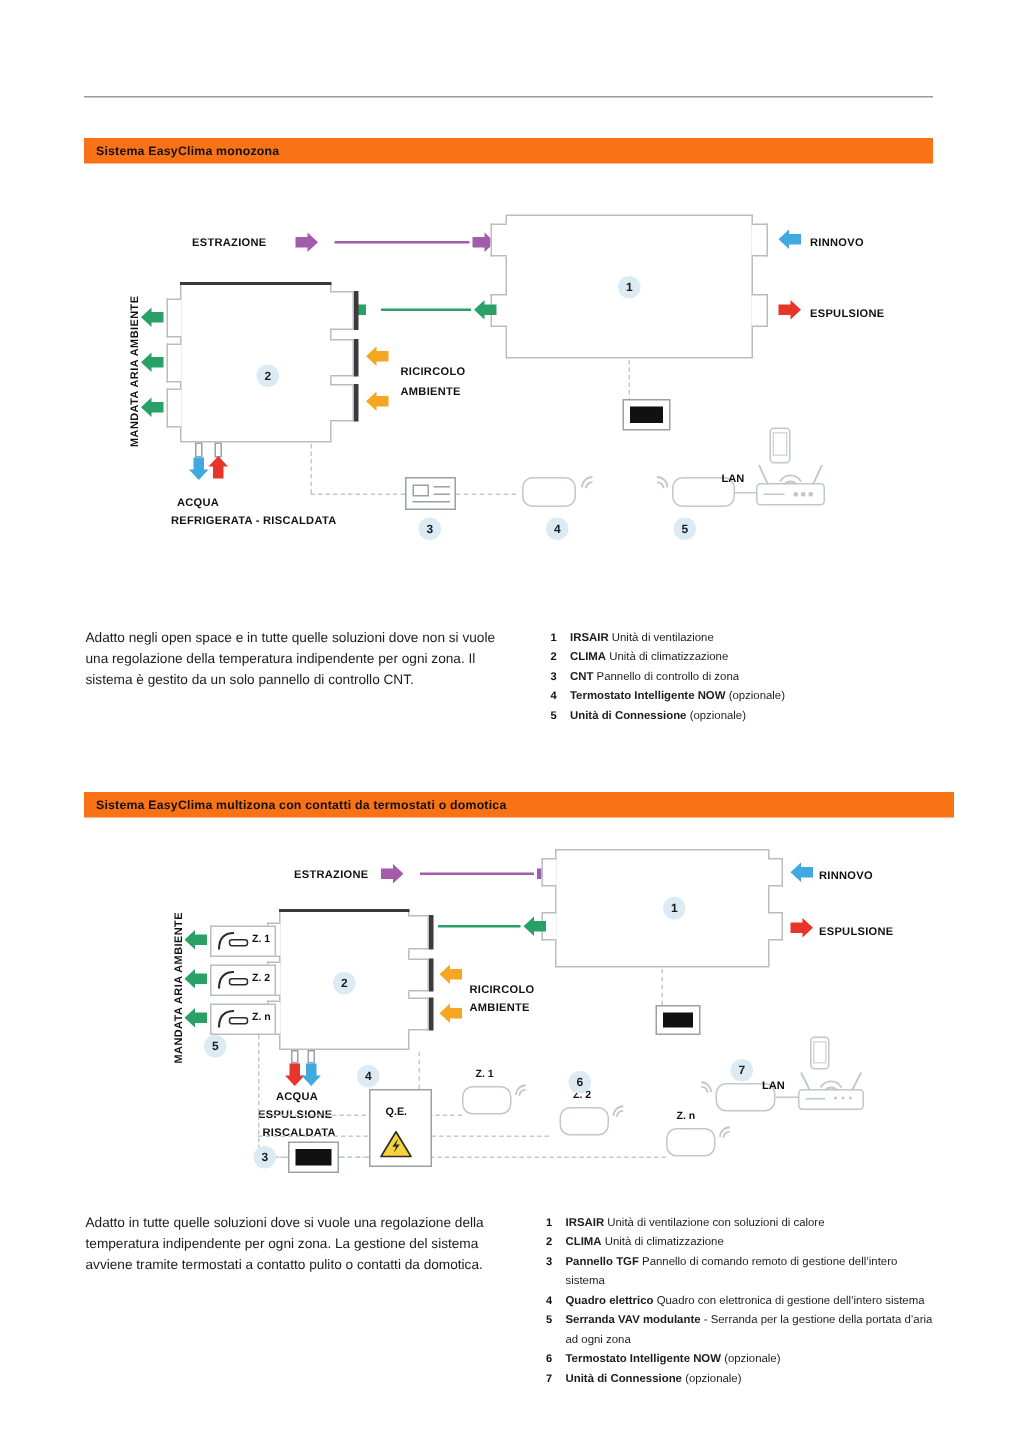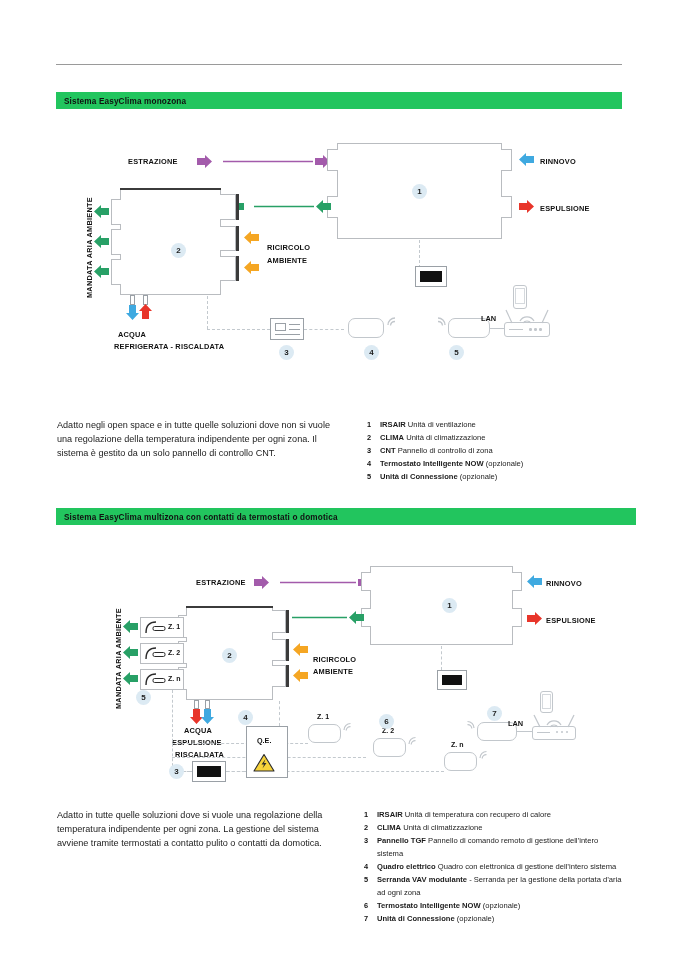--- a/index.html
+++ b/index.html
@@ -8,21 +8,21 @@
     font-family:"Liberation Sans","DejaVu Sans",sans-serif;
     color:#1a1a1a;position:relative;overflow:hidden;
   }
   .page{position:absolute;inset:0;}
   .abs{position:absolute;}
 
   
   .top-rule{position:absolute;left:56px;top:64px;width:566px;height:1px;background:#9a9a9a;}
 
   
-  .sec-bar{position:absolute;height:17px;background:#22c55e;}
+  .sec-bar{position:absolute;height:17px;background:#f97316;}
   .sec-bar span{
     position:absolute;left:8px;top:50%;transform:translateY(-50%);
     font-size:8.2px;font-weight:bold;letter-spacing:.15px;color:#111;white-space:nowrap;
   }
 
   
   .para{position:absolute;font-size:9.1px;line-height:14.2px;color:#1c1c1c;}
 
   
   .legend{position:absolute;font-size:7.6px;line-height:12.6px;color:#1c1c1c;}
@@ -212,21 +212,21 @@
     <div class="row">
       <span class="num">4</span>
       <b>Termostato Intelligente NOW</b><span> (opzionale)</span>
     </div>
     <div class="row">
       <span class="num">5</span>
       <b>Unità di Connessione</b><span> (opzionale)</span>
     </div>
   </div>
 
-  <div class="sec-bar" style="left:56px;top:508px;width:580px;">
+  <div class="sec-bar" style="left:56px;top:528px;width:580px;">
     <span>Sistema EasyClima multizona con contatti da termostati o domotica</span>
   </div>
 
   <div class="abs" style="left:0;top:0;width:678px;height:800px;">
 
     <div class="lbl" style="left:196px;top:578px;">ESTRAZIONE</div>
     <svg class="abs" style="left:252px;top:575px;" width="130" height="18">
       <path d="M2,4 L10,4 L10,1 L17,7.5 L10,14 L10,11 L2,11 Z" fill="#a35bab"></path>
       <line x1="28" y1="7.5" x2="104" y2="7.5" stroke="#a35bab" stroke-width="1.6"></line>
       <path d="M106,4 L114,4 L114,1 L121,7.5 L114,14 L114,11 L106,11 Z" fill="#a35bab"></path>
@@ -388,21 +388,21 @@
     <div class="rrect" style="left:540px;top:691px;width:13px;height:22px;border-radius:3px;"></div>
     <div class="abs" style="left:542px;top:694px;width:9px;height:15px;border:0.8px solid #d5d9dd;box-sizing:border-box;"></div>
     <div class="badge" style="left:487px;top:706px;">7</div>
   </div>
 
   <div class="para" style="left:57px;top:808px;width:268px;">Adatto in tutte quelle soluzioni dove si vuole una regolazione della temperatura indipendente per ogni zona. La gestione del sistema avviene tramite termostati a contatto pulito o contatti da domotica.</div>
 
   <div class="legend" style="left:364px;top:809px;width:280px;">
     <div class="row">
       <span class="num">1</span>
-      <b>IRSAIR</b><span> Unità di temperatura con recupero di calore</span>
+      <b>IRSAIR</b><span> Unità di ventilazione con soluzioni di calore</span>
     </div>
     <div class="row">
       <span class="num">2</span>
       <b>CLIMA</b><span> Unità di climatizzazione</span>
     </div>
     <div class="row">
       <span class="num">3</span>
       <b>Pannello TGF</b><span> Pannello di comando remoto di gestione dell’intero</span>
       <span class="cont">sistema</span>
     </div>

